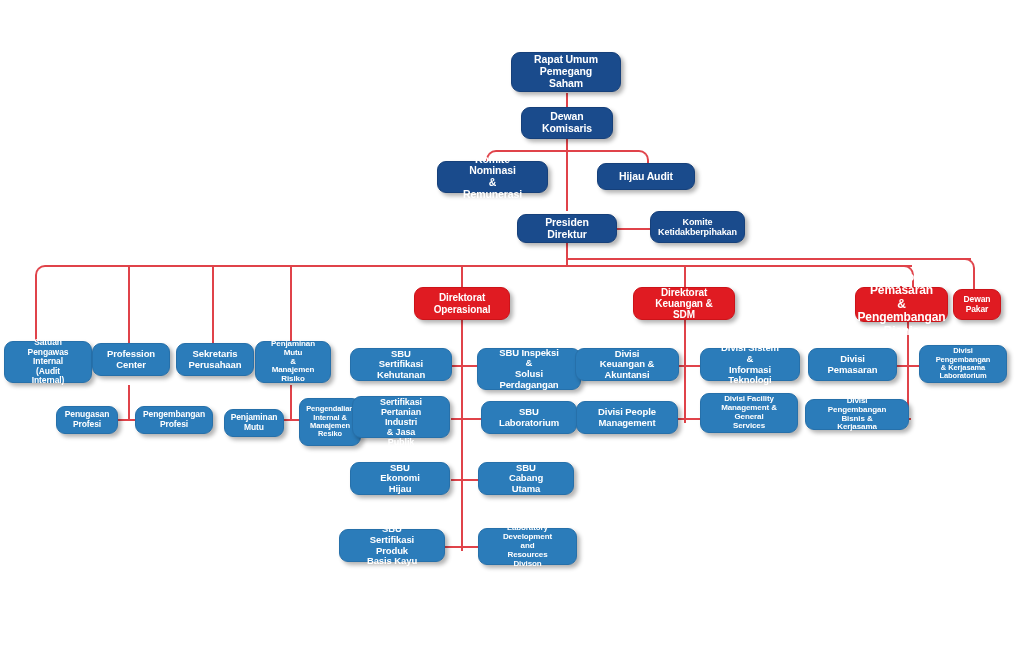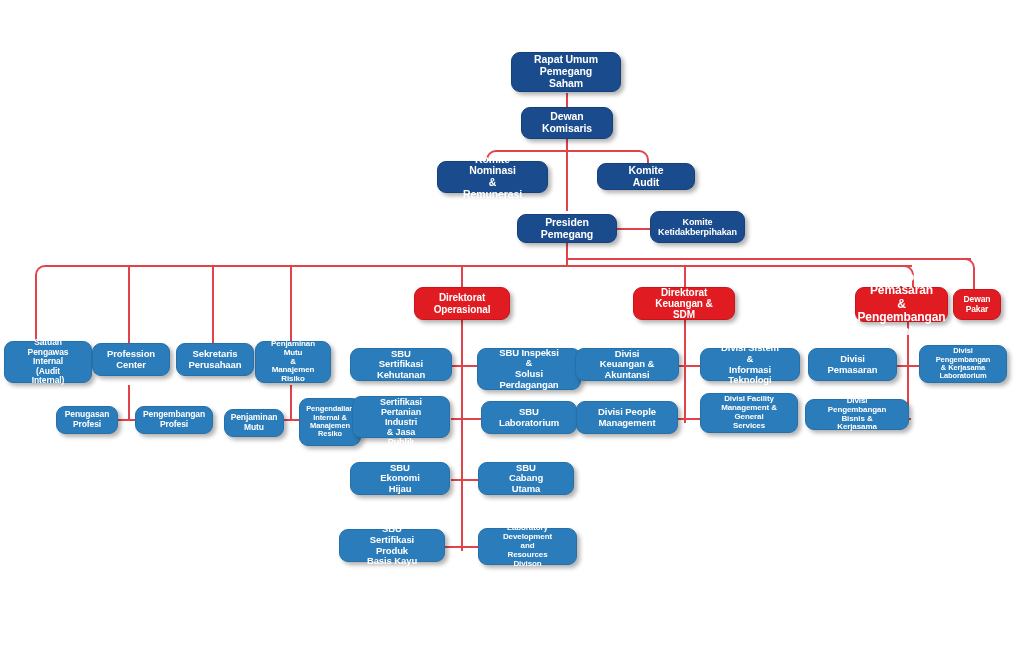--- a/index.html
+++ b/index.html
@@ -86,23 +86,23 @@
   <div class="line vline" style="left:907px;top:320px;height:95px;"></div>
   <div class="line hline" style="left:897px;top:365px;width:30px;"></div>
   <div class="elbow el-bl" style="left:897px;top:405px;width:12px;height:13px;"></div>
 
   <div class="box navy" style="left:511px;top:52px;width:110px;height:40px;font-size:10.5px;">Rapat Umum<br>Pemegang Saham</div>
 
   <div class="box navy" style="left:521px;top:107px;width:92px;height:32px;font-size:10.5px;">Dewan<br>Komisaris</div>
 
   <div class="box navy" style="left:437px;top:161px;width:111px;height:32px;font-size:10.5px;">Komite Nominasi<br>&amp;  Remunerasi</div>
 
-  <div class="box navy" style="left:597px;top:163px;width:98px;height:27px;font-size:10.5px;">Komite Audit</div>
+  <div class="box navy" style="left:597px;top:163px;width:98px;height:27px;font-size:10.5px;">Hijau Audit</div>
 
-  <div class="box navy" style="left:517px;top:214px;width:100px;height:29px;font-size:10.5px;">Presiden Pemegang</div>
+  <div class="box navy" style="left:517px;top:214px;width:100px;height:29px;font-size:10.5px;">Presiden Direktur</div>
 
   <div class="box navy" style="left:650px;top:211px;width:95px;height:32px;font-size:9px;">Komite<br>Ketidakberpihakan</div>
 
   <div class="box red" style="left:414px;top:287px;width:96px;height:33px;font-size:10px;">Direktorat<br>Operasional</div>
 
   <div class="box red" style="left:633px;top:287px;width:102px;height:33px;font-size:10px;">Direktorat<br>Keuangan &amp; SDM</div>
 
   <div class="box red" style="left:855px;top:287px;width:93px;height:35px;font-size:12px;text-align:center;">Direktorat Pemasaran<br>&amp; Pengembangan<br>Bisnis</div>
 
   <div class="box red" style="left:953px;top:289px;width:48px;height:31px;font-size:8.5px;">Dewan<br>Pakar</div>

